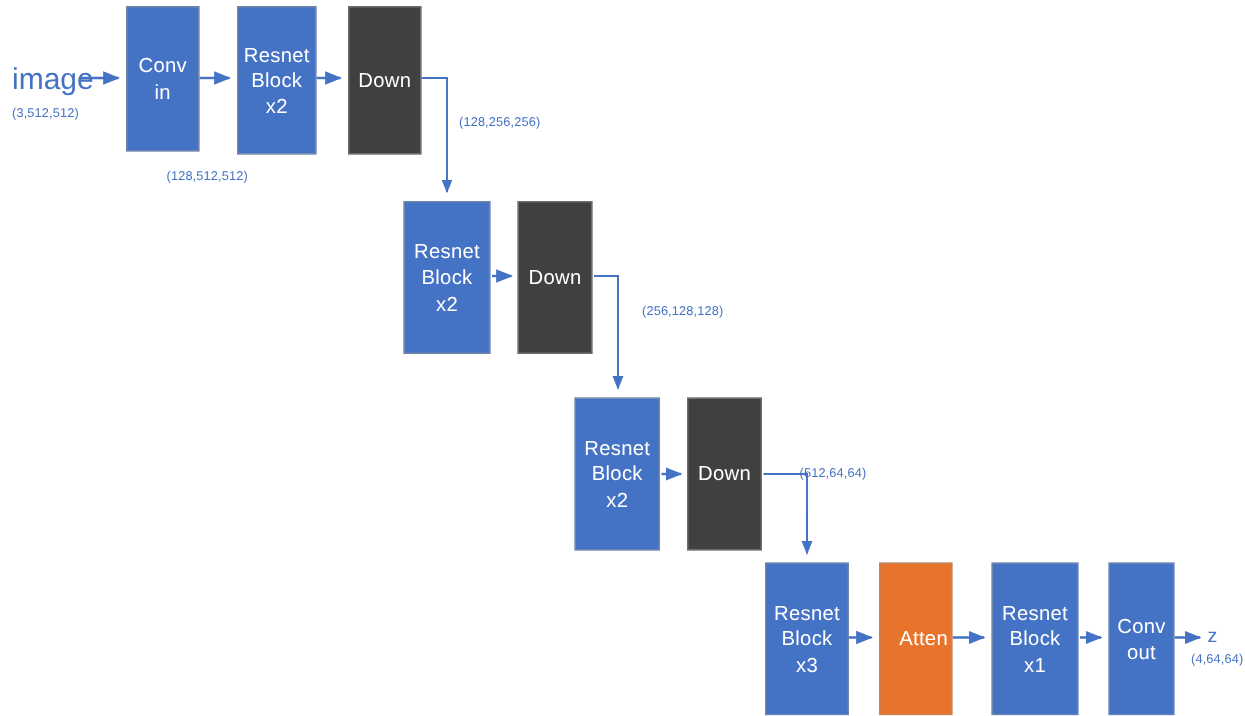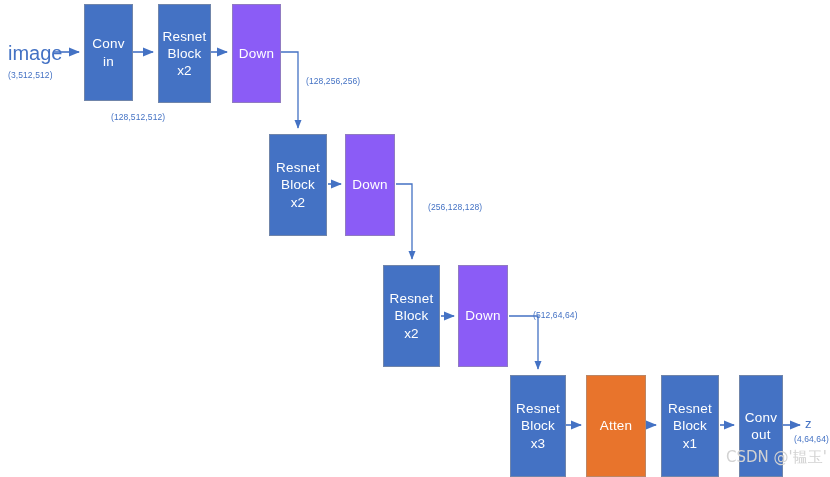--- a/index.html
+++ b/index.html
@@ -24,21 +24,21 @@
     align-items: center;
     justify-content: center;
     text-align: center;
     color: #ffffff;
     font-size: 13.5px;
     line-height: 1.28;
     letter-spacing: 0.2px;
     border: 1px solid rgba(150,150,150,0.55);
   }
   .node.blue   { background: #4472C4; }
-  .node.yellow { background: #8b5cf6; }
+  .node.yellow { background: #404040; }
   .node.orange { background: #E8742C; }
   .node .lbl {
     display: block;
     width: 100%;
     padding: 0 2px;
     white-space: pre-line;
   }
   .io-text {
     position: absolute;
     color: #4472C4;
@@ -149,33 +149,32 @@
   </div>
 
   <div class="dim-text" style="left:533px; top:294px;margin-top:16px;">(512,64,64)</div>
 
   <div class="node blue" style="left:510px; top:375px; width:56px; height:102px;">
     <span class="lbl">Resnet
 Block
 x3</span>
   </div>
 
-  <div class="node orange" style="left:586px; top:375px; width:60px; height:102px;">
+  <div class="node orange" style="left:586px; top:375px; width:49px; height:102px;text-align:right;">
     <span class="lbl">Atten</span>
   </div>
 
   <div class="node blue" style="left:661px; top:375px; width:58px; height:102px;">
     <span class="lbl">Resnet
 Block
 x1</span>
   </div>
 
   <div class="node blue" style="left:739px; top:375px; width:44px; height:102px;">
     <span class="lbl">Conv
 out</span>
   </div>
 
   <div class="io-text" style="left:805px; top:416px; font-size:13px;">z</div>
   <div class="dim-text" style="left:794px; top:434px;">(4,64,64)</div>
 
-  <div class="watermark" style="left:726px; top:448px;">CSDN @'韫玉'</div>
 
 </div>
 
 </body></html>

